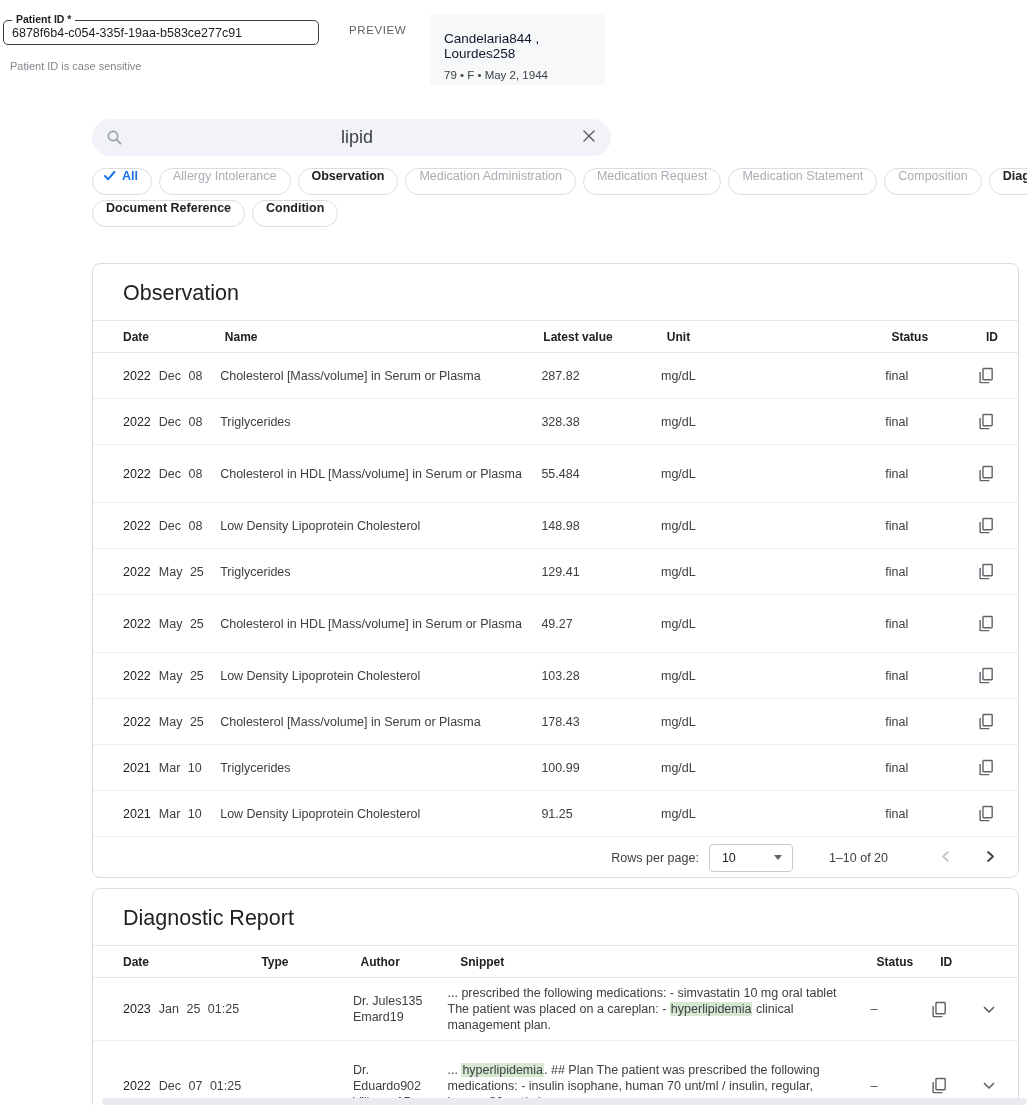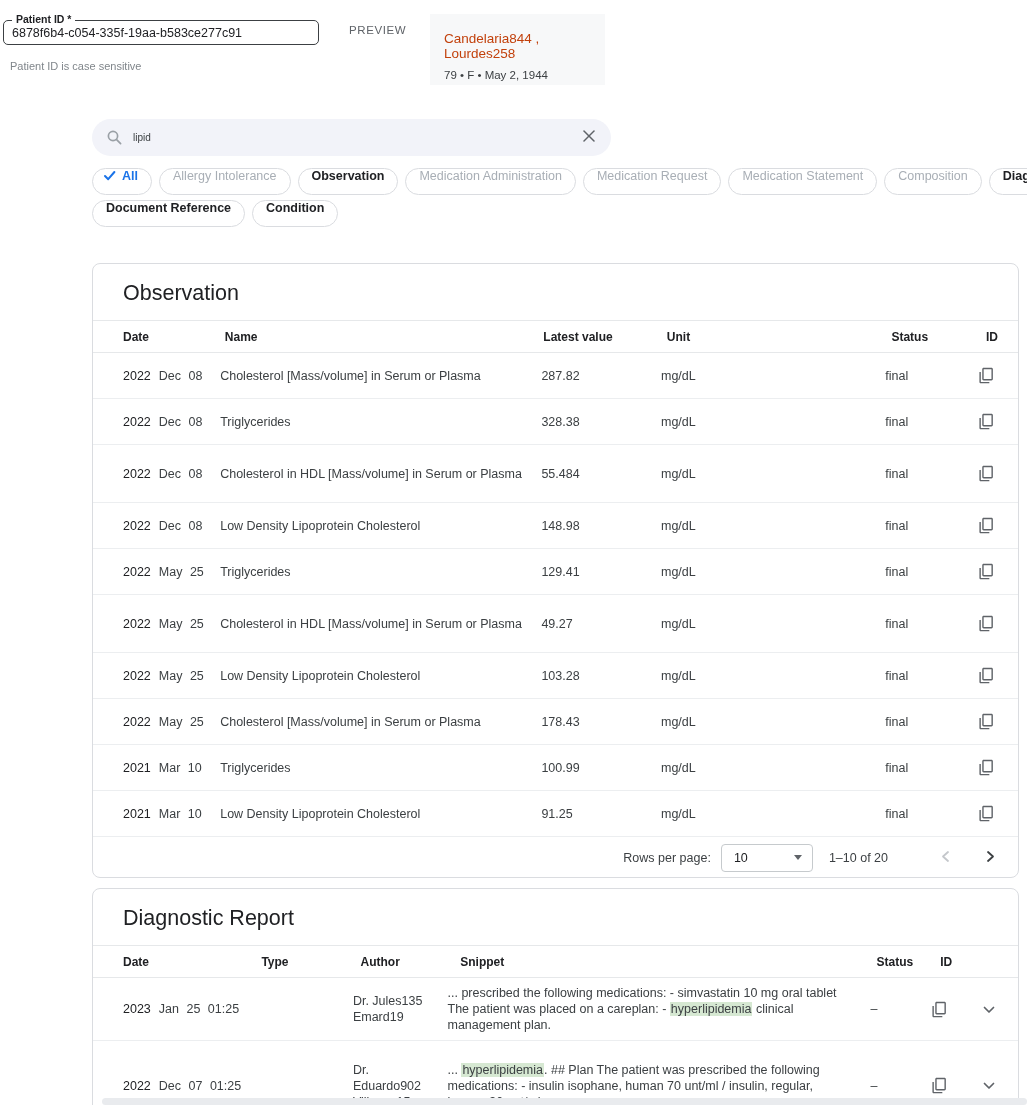--- a/index.html
+++ b/index.html
@@ -10,29 +10,29 @@
   .patient-field { position:absolute; left:3px; top:20px; width:316px; height:25px;
     border:1px solid #3c4043; border-radius:5px; }
   .patient-field .flabel { position:absolute; left:8px; top:-8px; background:#fff;
     padding:0 4px; font-size:10.5px; font-weight:bold; color:#202124; white-space:nowrap; }
   .patient-field input { width:100%; height:100%; border:none; outline:none; background:transparent;
     padding:0 8px; font-size:12.5px; color:#202124; font-family:inherit; }
   .helper { position:absolute; left:10px; top:60px; font-size:11px; color:#80868b; }
   .preview-label { position:absolute; left:349px; top:24px; font-size:11.5px; color:#5f6368; letter-spacing:.6px; }
   .patient-card { position:absolute; left:430px; top:14px; width:175px; height:71px;
     background:#f7f8f9; padding:17px 14px 0 14px; }
-  .patient-card .pname { font-size:13.5px; color:#c2410c; }
+  .patient-card .pname { font-size:13.5px; color:#0f172a; }
   .patient-card .pdetails { margin-top:8px; font-size:11.5px; color:#3c4043; }
 
   
   .searchbar { position:absolute; left:92px; top:119px; width:519px; height:37px;
     background:#f2f3f9; border-radius:18.5px; display:flex; align-items:center; }
   .searchbar .sicon { margin-left:14px; display:flex; }
   .searchbar input { flex:1; border:none; outline:none; background:transparent; margin-left:10px;
-    font-size:10px; color:#3c4043; font-family:inherit; }
+    font-size:18px; color:#3c4043; font-family:inherit;text-align:center; }
   .searchbar .xbtn { margin-right:14px; border:none; background:none; cursor:pointer; display:flex; padding:2px; }
 
   
   .chip-row { position:absolute; left:92px; display:flex; gap:7px; }
   .chip { display:inline-flex; align-items:flex-start; gap:6px; height:27px; padding:0 13px;
     border:1px solid #dadce0; border-radius:14px; background:#fff; font-size:12.5px;
     white-space:nowrap; cursor:pointer; }
   .chip.selected { color:#1a73e8; font-weight:bold; padding-left:10px; }
   .chip.enabled { color:#202124; font-weight:bold; }
   .chip.disabled { color:#a8aeb5; font-weight:normal; }
@@ -51,26 +51,26 @@
   .obs-row { display:flex; align-items:center; min-height:46px; font-size:12.5px; color:#3c4043;
     border-bottom:1px solid #eceef0; }
   .obs-row.tall { min-height:58px; }
   .yr { font-weight:normal; color:#202124; }
   .dt { margin-left:8px; word-spacing:4px; }
   .copy-btn { border:none; background:none; cursor:pointer; display:flex; padding:3px; }
 
   
   .pagination { display:flex; align-items:center; justify-content:flex-end; height:41px;
     padding-right:18px; font-size:12.5px; color:#3c4043; }
-  .rpp-select { display:flex; align-items:center; justify-content:space-between; width:92px; height:28px;
+  .rpp-select { display:flex; align-items:center; justify-content:space-between; width:84px; height:28px;
     margin-left:10px; border:1px solid #c6cacd; border-radius:4px; padding:0 10px 0 12px;
     cursor:pointer; color:#202124; }
   .rpp-select .arrow { width:0; height:0; border-left:4.5px solid transparent;
     border-right:4.5px solid transparent; border-top:5px solid #5f6368; }
-  .range-label { margin-left:16px; }
+  .range-label { margin-left:36px; }
   .pg-btn { border:none; background:none; display:flex; padding:4px; margin-left:0; }
   .pg-prev { margin-left:48px; cursor:default; }
   .pg-next { margin-left:26px; cursor:pointer; }
 
   
   .drc-date{width:136px;} .drc-type{width:95px;} .drc-author{width:95px; padding-right:15px; line-height:16px;}
   .drc-snippet{width:425px; padding-right:18px; line-height:16px;}
   .drc-status{width:58px;} .drc-id{width:52px; display:flex;} .drc-expand{flex:1; display:flex;}
   .dr-row { display:flex; align-items:center; font-size:12.5px; color:#3c4043;
     border-bottom:1px solid #eceef0; }

